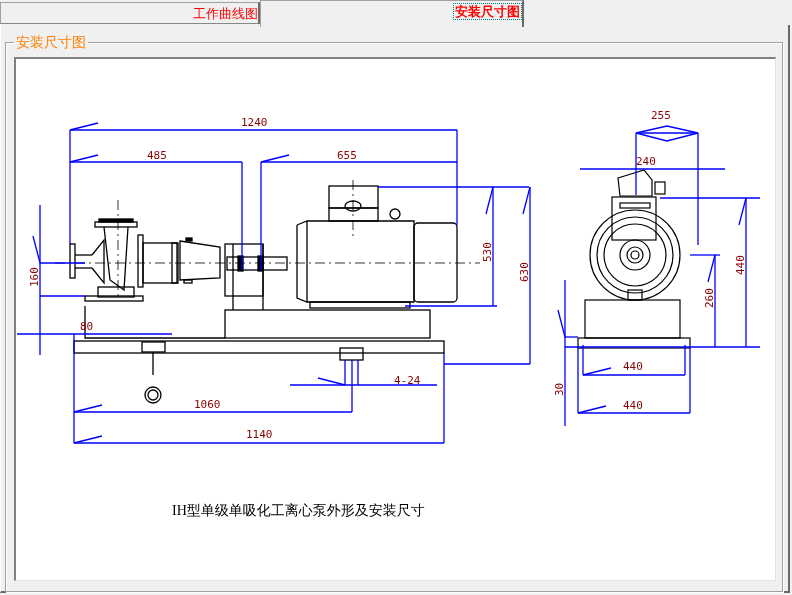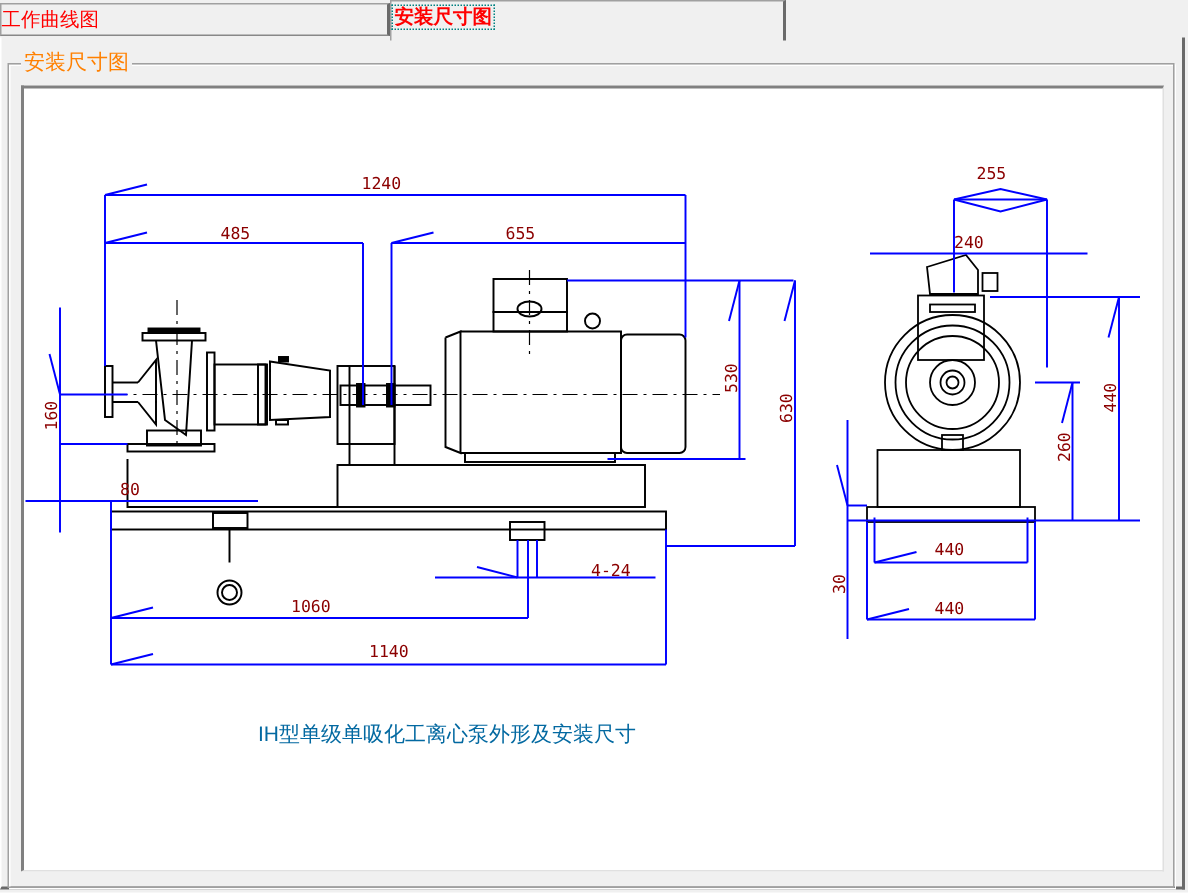--- a/index.html
+++ b/index.html
@@ -1,35 +1,35 @@
 <!DOCTYPE html>
 <html><head>
 <meta charset="utf-8">
 <style>
   html, body { margin:0; padding:0; }
   body { width:792px; height:595px; background:#f0f0f0; position:relative; overflow:hidden;
          font-family:"DejaVu Sans", sans-serif; }
   .tabbar { position:absolute; left:0; top:0; width:792px; height:26px; }
   .tab { position:absolute; top:2px; height:22px; background:#f0f0f0;
          border:1px solid #a0a0a0; border-bottom:1px solid #888; border-right:2px solid #6a6a6a;
-         color:#ff0000; font-size:13px; text-align:left; line-height:22px; box-sizing:border-box; cursor:pointer; }
+         color:#ff0000; font-size:13px; text-align:right; line-height:22px; box-sizing:border-box; cursor:pointer; }
   .tab.active { top:0; height:27px; border-bottom:none; background:#f0f0f0; z-index:2; }
   .tab.active span { border:1px dotted #008080; padding:0 1px; font-weight:bold; }
   .pane { position:absolute; left:0; top:25px; width:790px; height:568px; border-left:1px solid #fff;
           border-right:2px solid #6a6a6a; border-bottom:2px solid #6a6a6a; background:#f0f0f0; box-sizing:border-box; }
   .group { position:absolute; left:4px; top:17px; width:776px; height:548px; border:1px solid #a0a0a0;
            box-shadow: inset 1px 1px 0 #fff, 1px 1px 0 #fff; }
   .group-title { position:absolute; left:8px; top:-10px; background:#f0f0f0; color:#ff8000;
                  font-size:14px; padding:0 2px; line-height:18px; }
   .canvas { position:absolute; left:8px; top:14px; width:762px; height:524px; background:#fff;
             border-top:2px solid #808080; border-left:2px solid #808080;
             border-right:1px solid #e0e0e0; border-bottom:1px solid #e0e0e0; box-sizing:border-box; }
   svg text { font-family:"DejaVu Sans Mono", monospace; }
   .dim { fill:#8b0000; font-size:11px; }
-  .caption { position:absolute; left:172px; top:481px; font-family:Liberation Sans, sans-serif; font-size:14px; color:#0369a1; }
+  .caption { position:absolute; left:172px; top:502px; font-family:Liberation Serif, serif; font-size:14px; color:#000000; }
 </style>
 </head>
 <body>
 
 <div class="tabbar">
   <div class="tab" style="left:0;width:260px;">
     <span>工作曲线图</span>
   </div>
   <div class="tab active" style="left:260px;width:264px;">
     <span>安装尺寸图</span>

